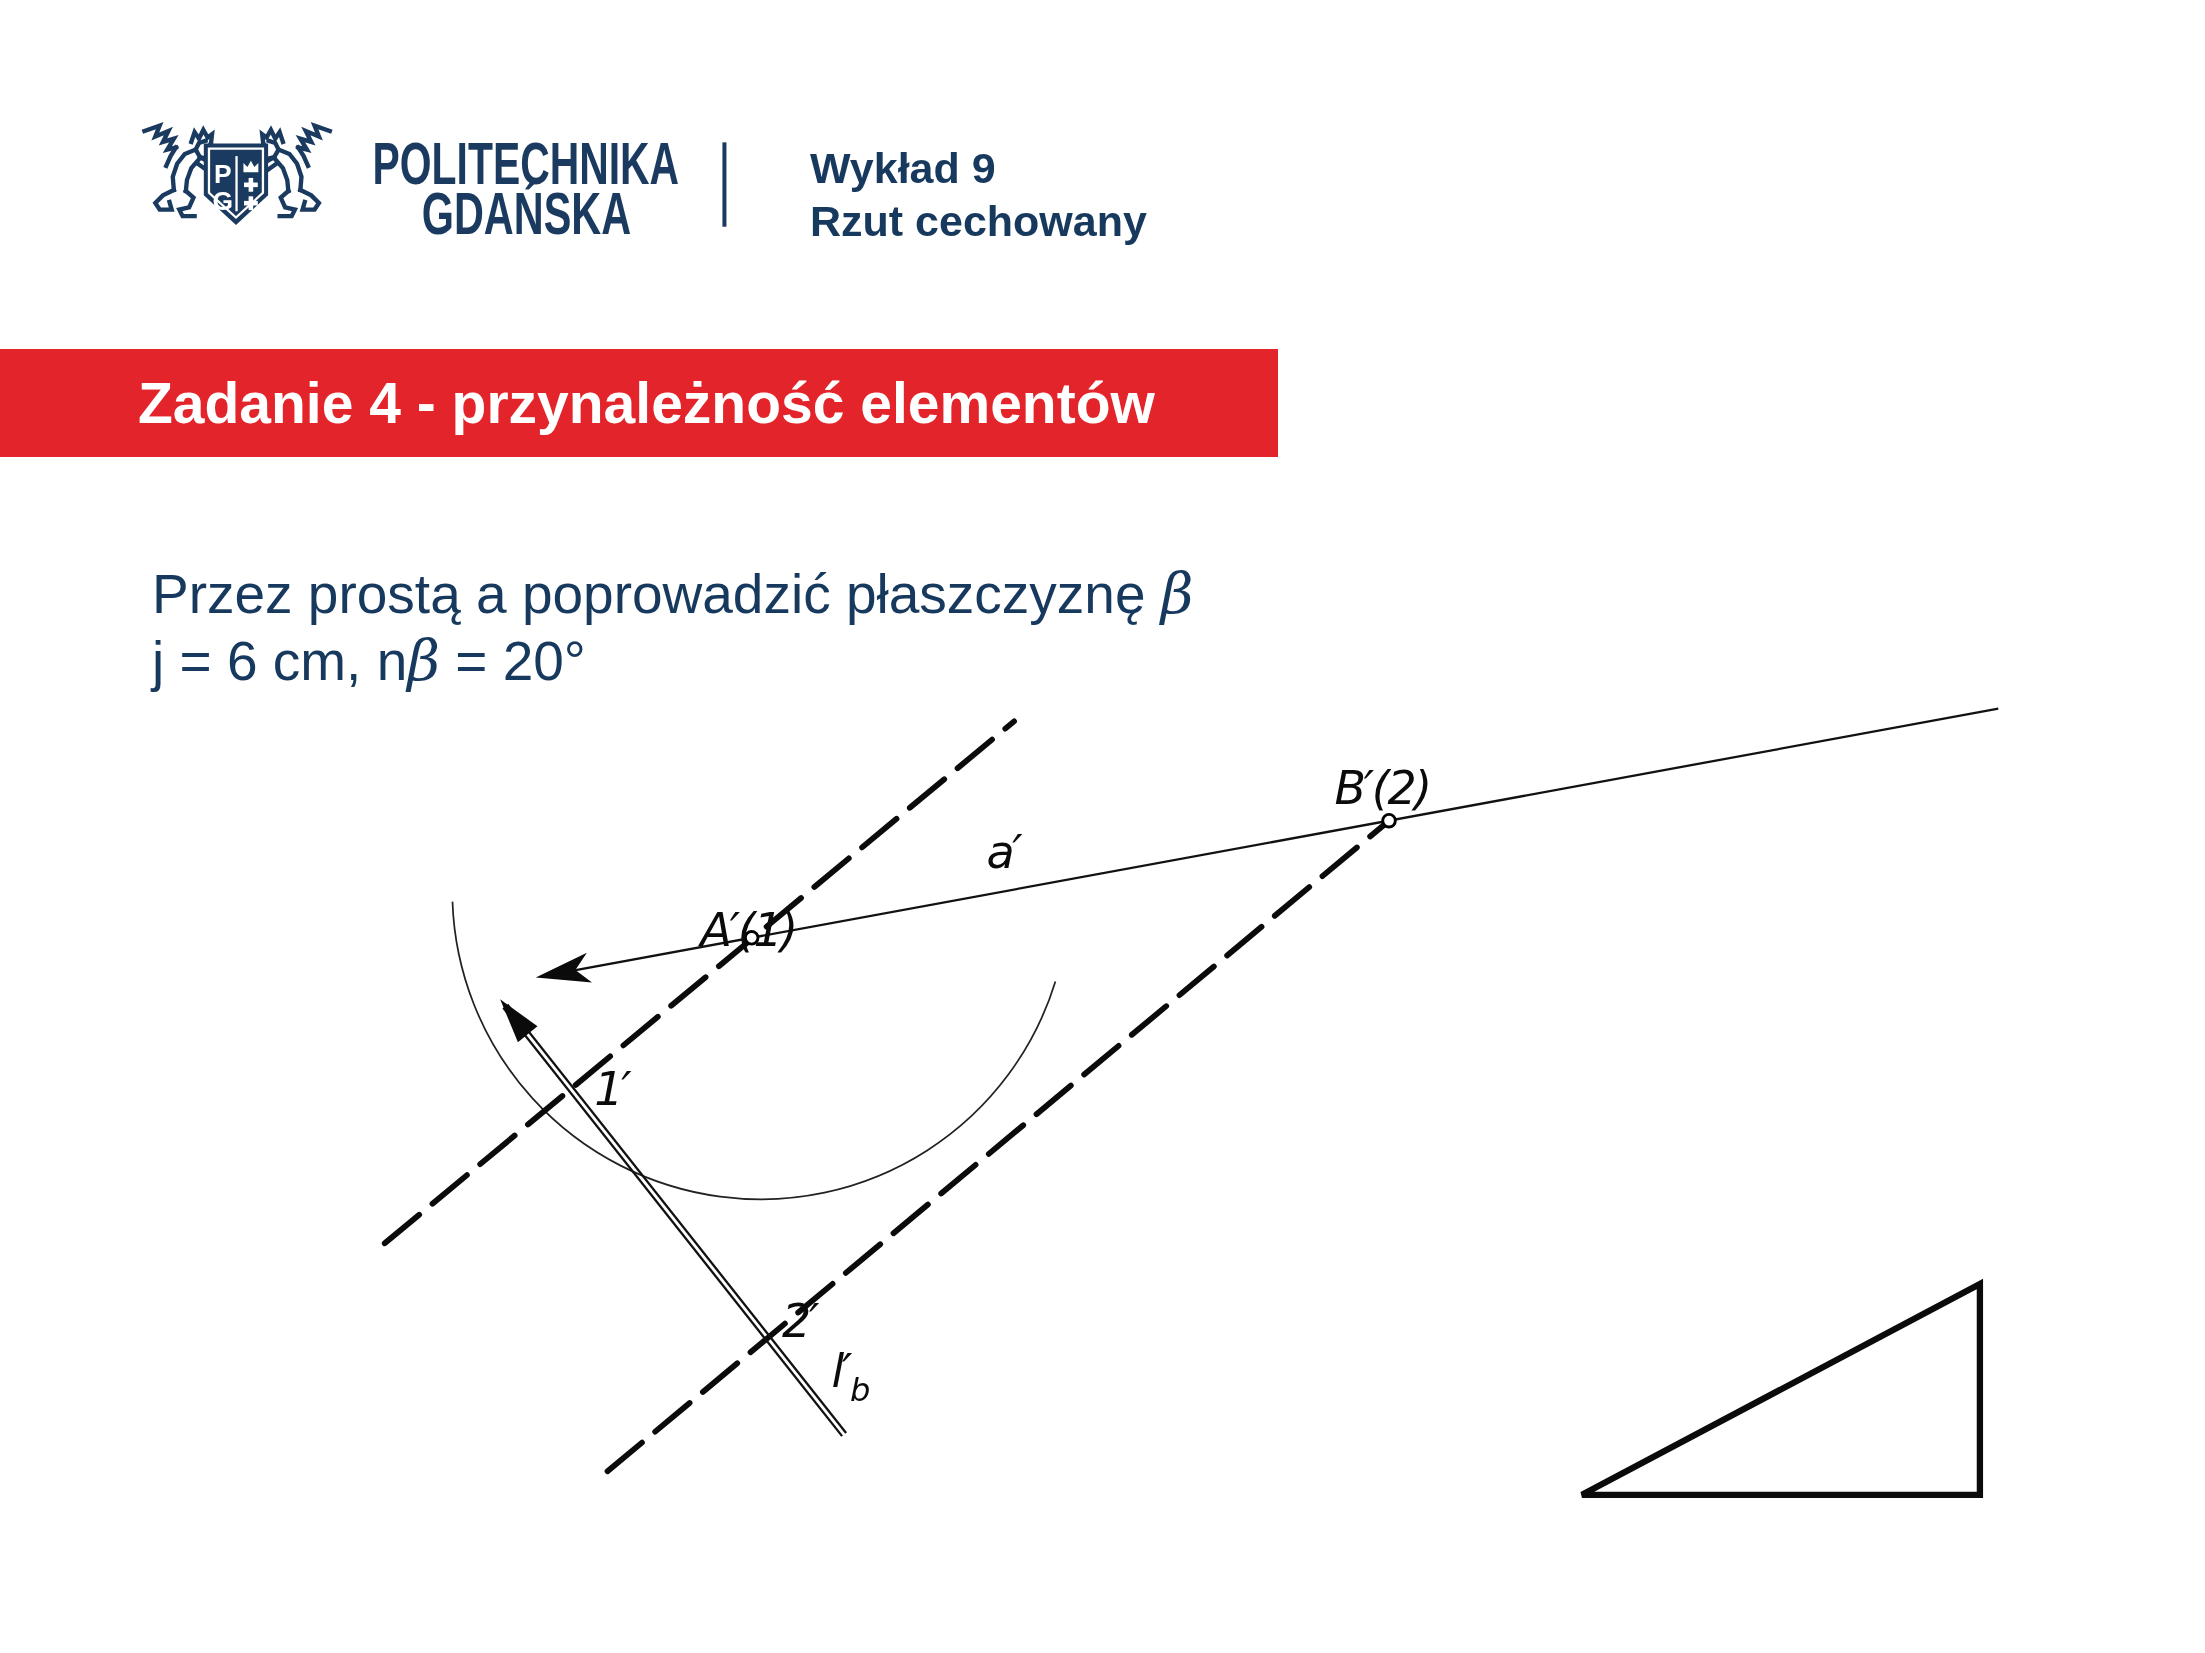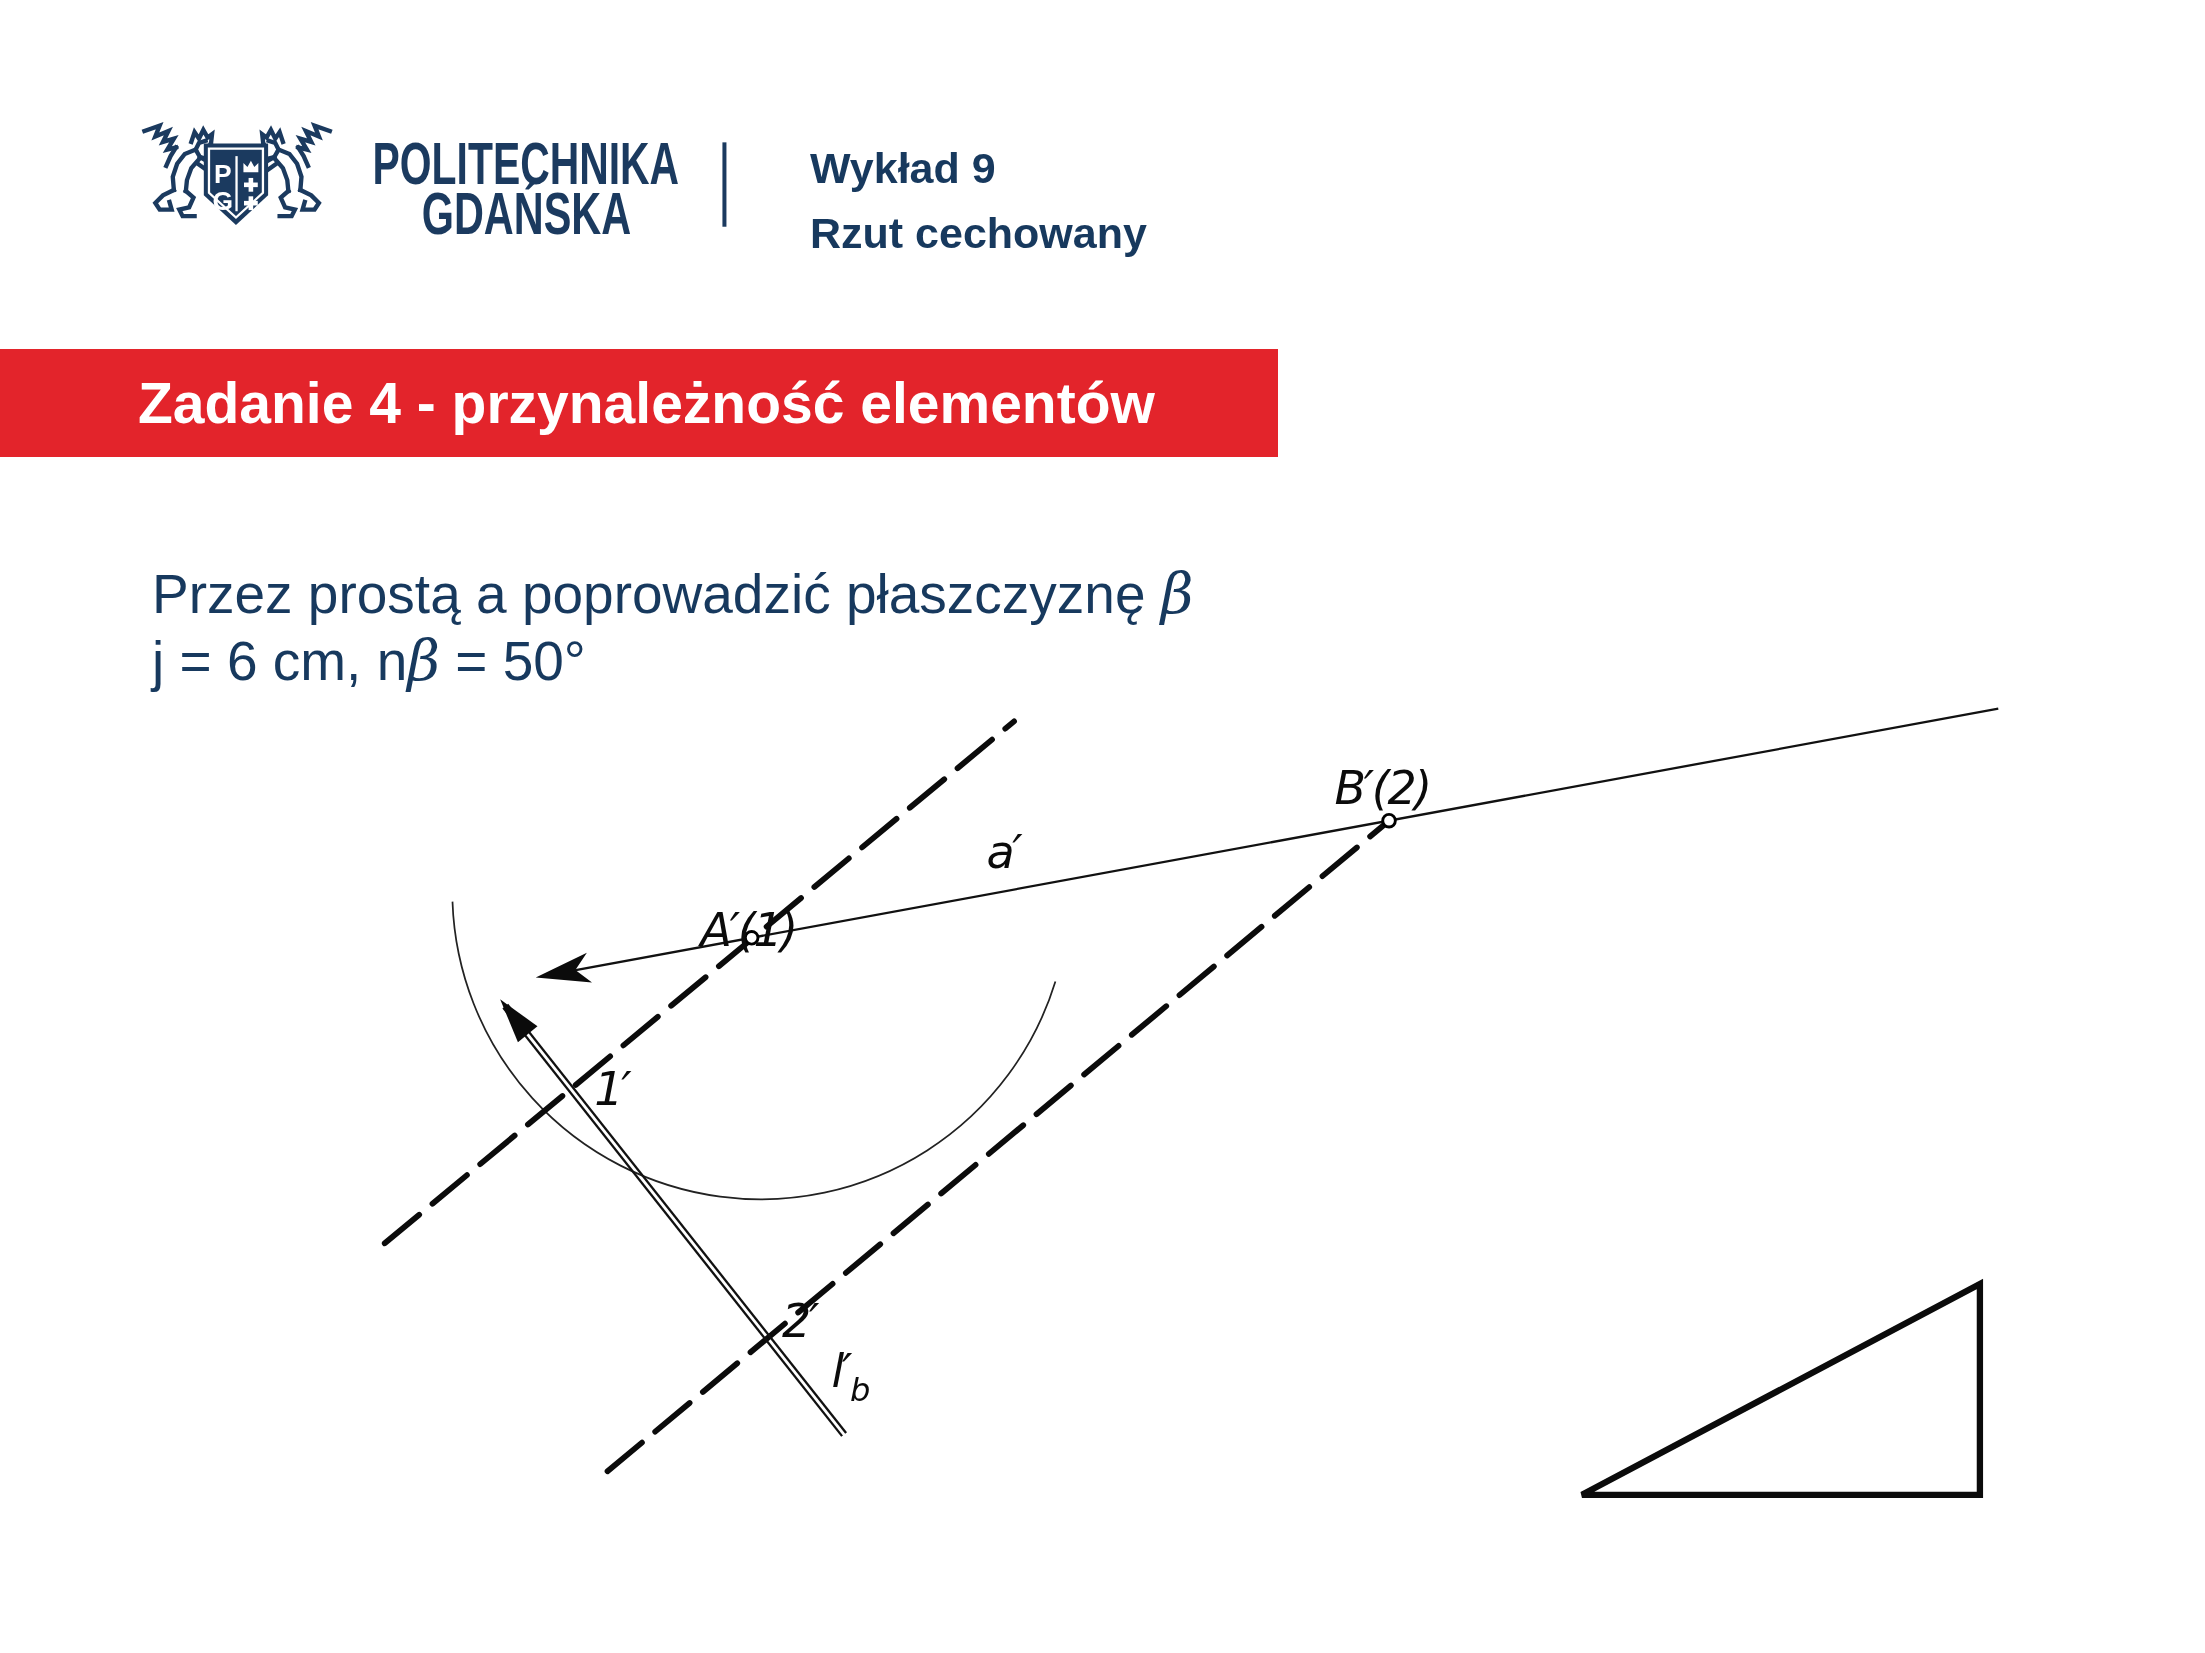--- a/index.html
+++ b/index.html
@@ -97,29 +97,29 @@
       </g>
     </g>
 
     <text class="brand-text" x="916" y="321" text-anchor="middle" font-size="102" textLength="534" lengthAdjust="spacingAndGlyphs">POLITECHNIKA</text>
     <text class="brand-text" x="917" y="407" text-anchor="middle" font-size="102" textLength="365" lengthAdjust="spacingAndGlyphs">GDAŃSKA</text>
 
     <line x1="1262" y1="248" x2="1262" y2="395" stroke="#1b3a5f" stroke-width="7"></line>
   </svg>
 
   <div class="lecture-line" style="top:147px;">Wykład 9</div>
-  <div class="lecture-line" style="top:212px;">Rzut cechowany</div>
+  <div class="lecture-line" style="top:200px;">Rzut cechowany</div>
 
   <div id="banner">
     <span>Zadanie 4 - przynależność elementów</span>
   </div>
 
   <div id="task">
     <div><span>Przez prostą a poprowadzić płaszczyznę </span><span class="beta">β</span></div>
-    <div><span>j = 6 cm, n</span><span class="beta">β</span><span> = 50°</span></div>
+    <div><span>j = 6 cm, n</span><span class="beta">β</span><span> = 20°</span></div>
   </div>
 
   <svg id="drawing" width="2205" height="1654" viewBox="0 0 3840 2880">
 
     <path class="arc" d="M 788 1570 A 537 537 0 0 0 1838 1709"></path>
 
     <line class="dashedline" x1="670" y1="2165" x2="1766" y2="1256"></line>
 
     <line class="dashedline" x1="1058" y1="2562" x2="2419" y2="1429"></line>
 

